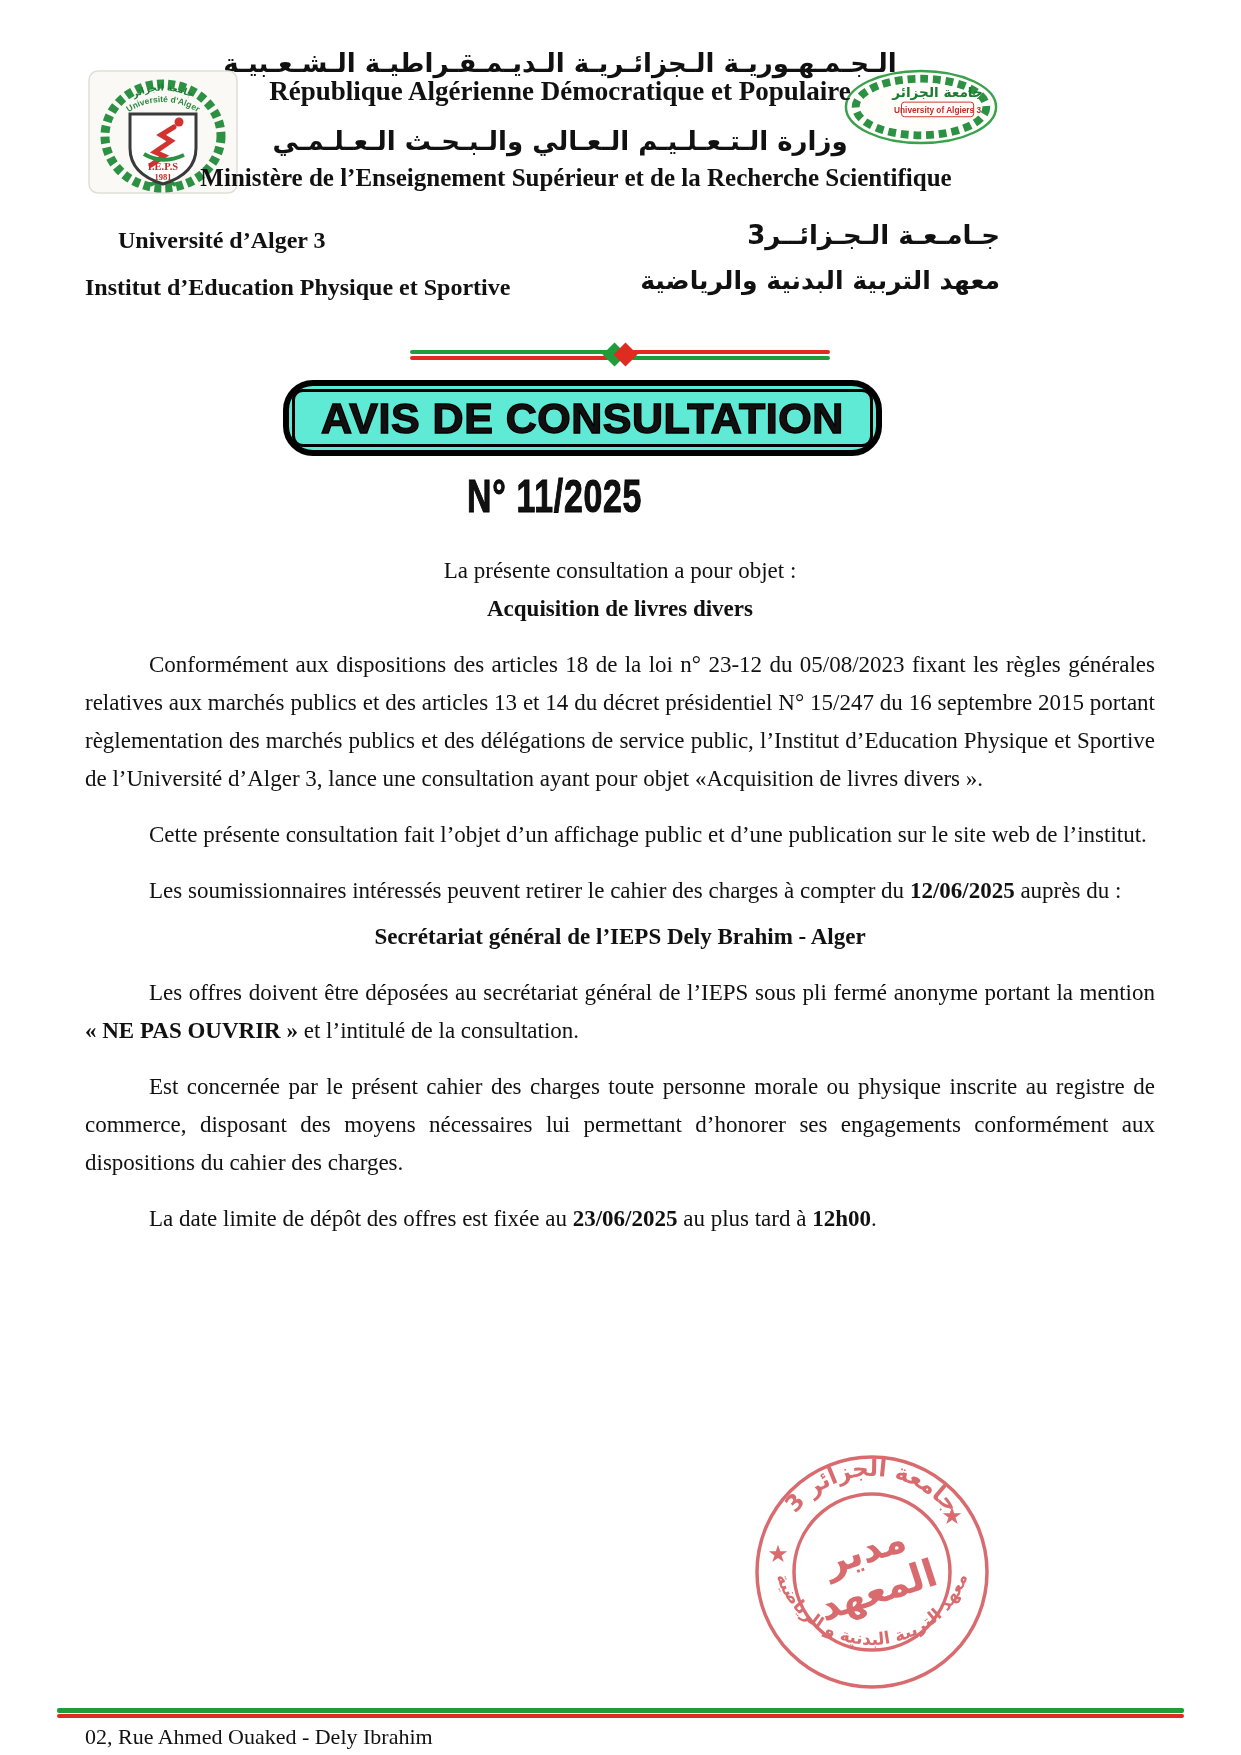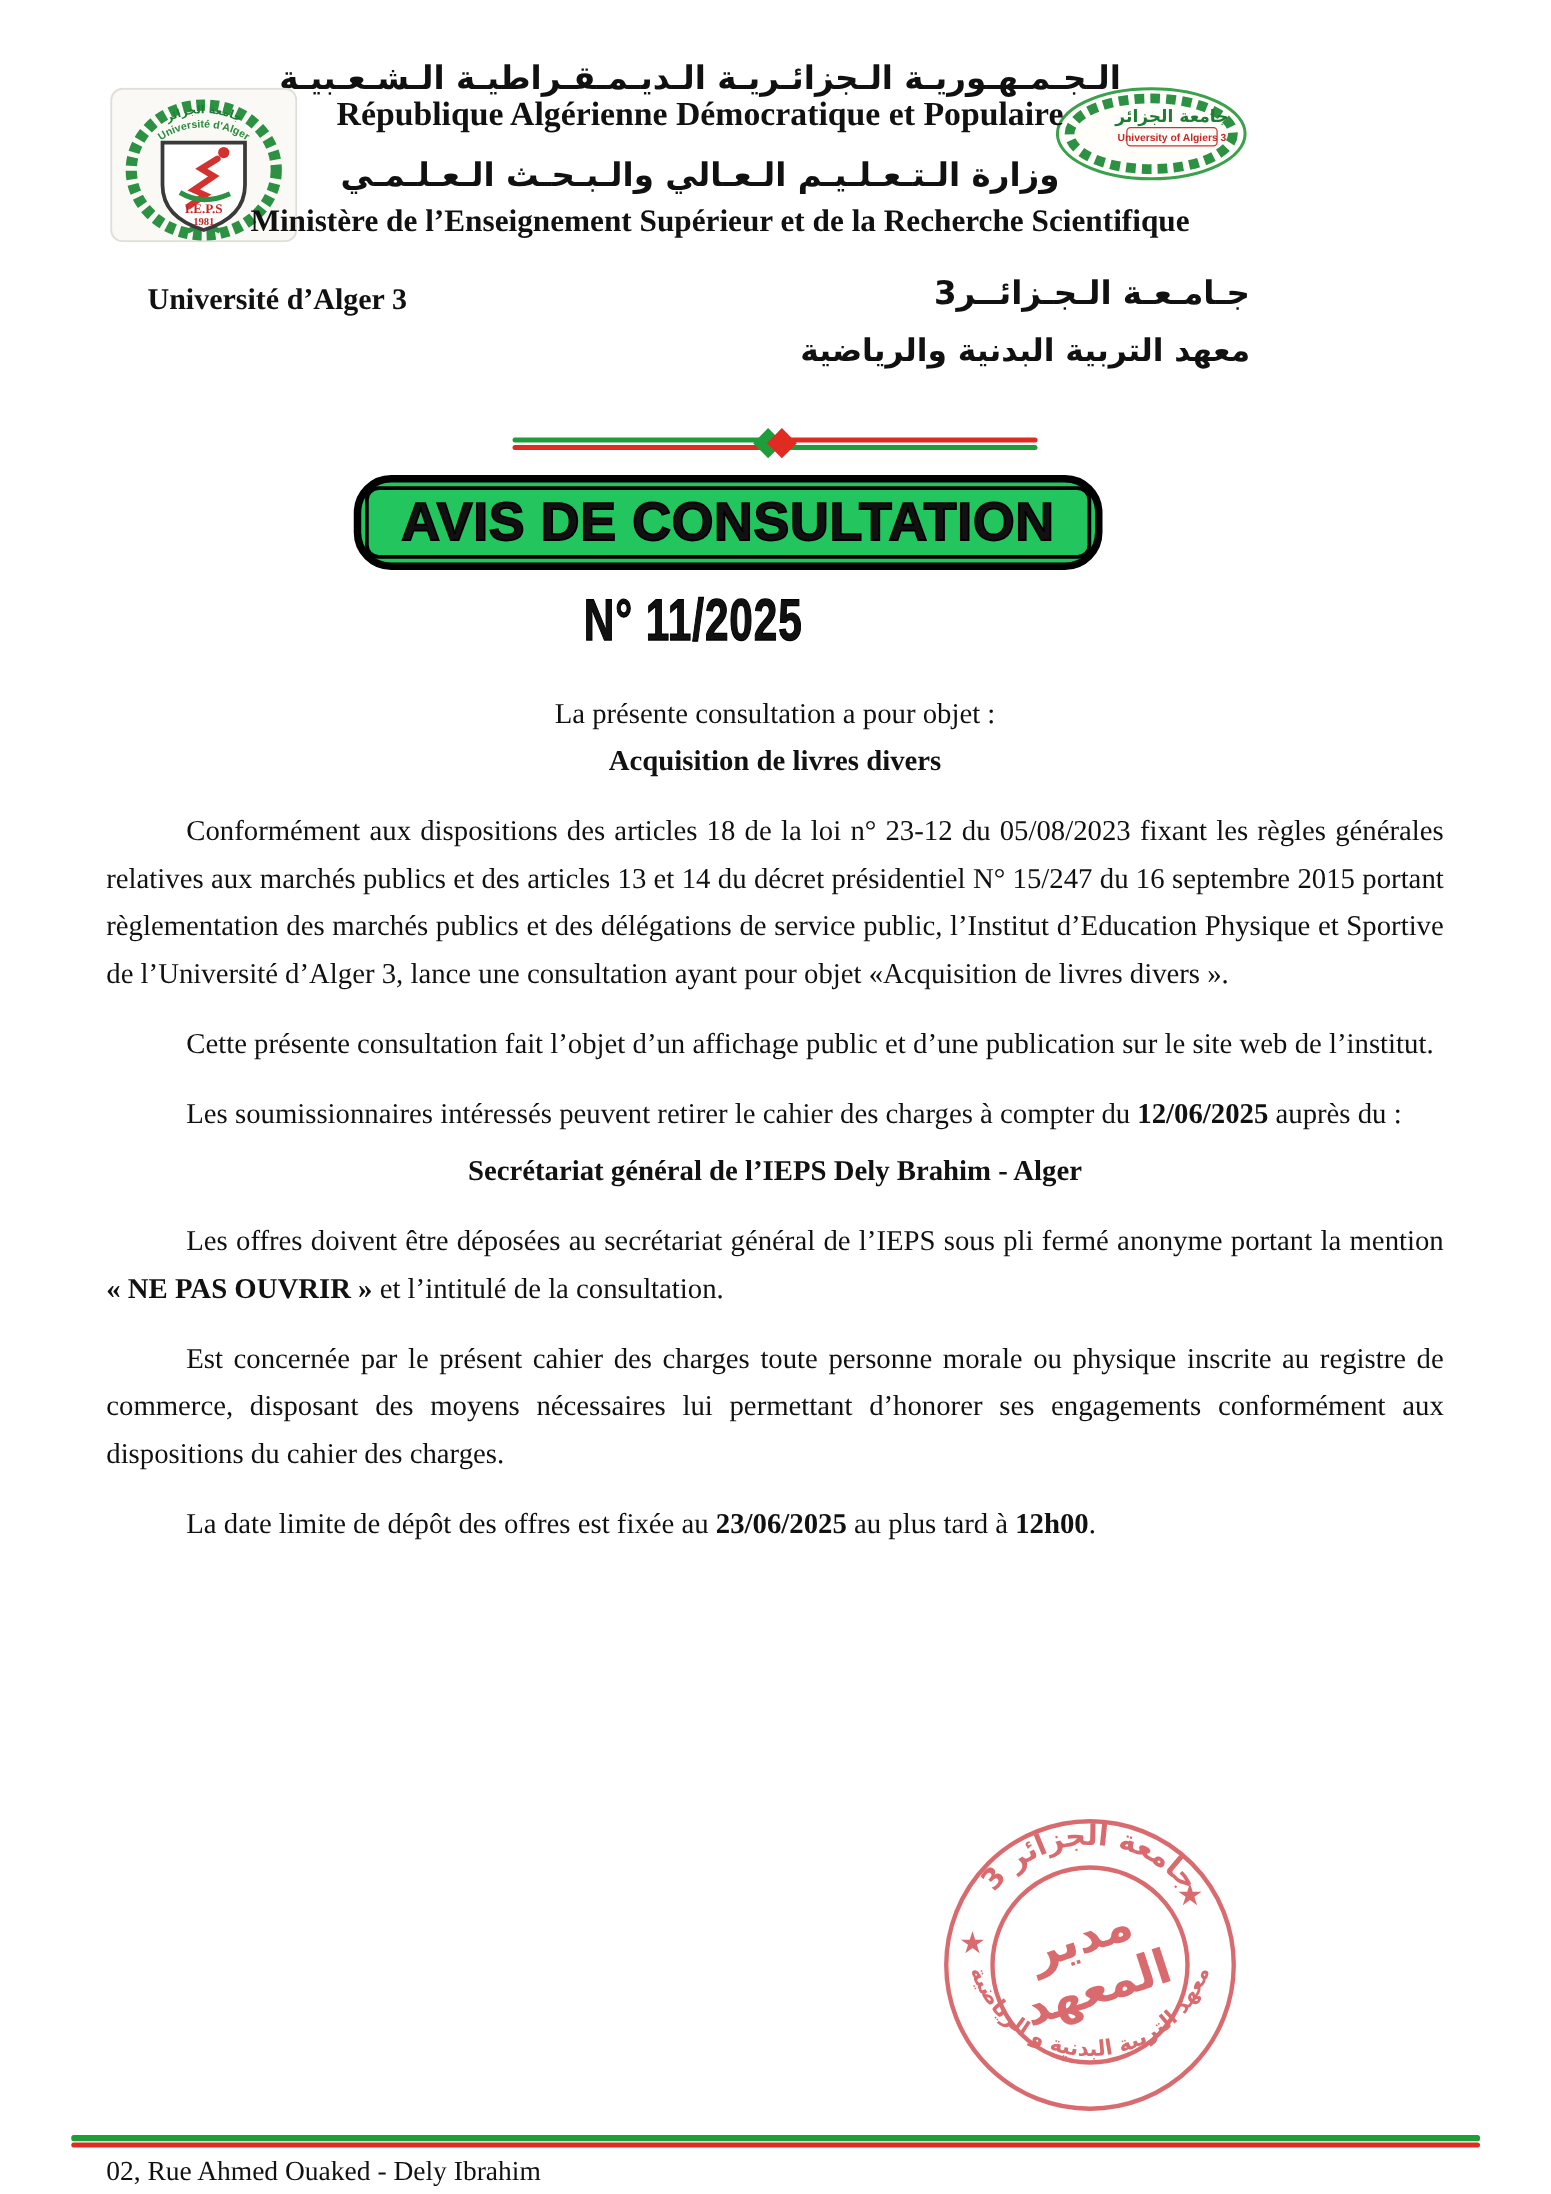--- a/index.html
+++ b/index.html
@@ -15,21 +15,21 @@
   .uni-fr{position:absolute;left:118px;top:203px;font-size:24px;font-weight:bold;}
   .uni-ar{position:absolute;right:241px;top:196px;font-size:26px;font-weight:bold;}
   .inst-fr{position:absolute;left:85px;top:250px;font-size:24px;font-weight:bold;}
   .inst-ar{position:absolute;right:241px;top:242px;font-size:25px;font-weight:bold;}
 
   .divider{position:absolute;top:322px;left:410px;width:420px;display:flex;align-items:center;}
   .div-lines{flex:1;display:flex;flex-direction:column;gap:2px;}
   .bar{height:4px;border-radius:2px;}
   .diamond{width:17px;height:17px;transform:rotate(45deg);margin:0 -3px;}
 
-  .title-box{position:absolute;left:283px;top:356px;border:6px solid #000;border-radius:30px;padding:3px;background:#22c55e;}
+  .title-box{position:absolute;left:283px;top:356px;border:6px solid #000;border-radius:30px;padding:3px;background:#5eead4;}
   .title-box-inner{border:3px solid #000;border-radius:11px;padding:1px 26px;}
   .title-text{font-family:"Liberation Sans", sans-serif;font-weight:bold;font-size:43px;line-height:50px;
               letter-spacing:0.5px;-webkit-text-stroke:1.4px #000;white-space:nowrap;}
   .consult-no{position:absolute;left:0;top:444px;width:1110px;text-align:center;}
   .consult-no span{display:inline-block;font-family:"Liberation Sans",sans-serif;font-weight:bold;font-size:47px;
               -webkit-text-stroke:1px #000;transform:scaleX(0.72);letter-spacing:1px;}
 
   .body-text{position:absolute;left:85px;top:528px;width:1070px;font-size:23px;line-height:38px;text-align:justify;}
   .body-text p{margin:0;}
   .indent{text-indent:64px;}
@@ -83,20 +83,21 @@
       <text x="97" y="46" text-anchor="middle" font-size="8.5" font-weight="bold" fill="#c22a28" font-family="Liberation Sans, sans-serif">University of Algiers 3</text>
     </svg>
   </div>
 
   <div class="center-band hdr-fr1">République Algérienne Démocratique et Populaire</div>
   <div class="center-band ar hdr-ar2">وزارة الـتـعـلـيـم الـعـالي والـبـحـث الـعـلـمـي</div>
   <div class="hdr-fr2">Ministère de l’Enseignement Supérieur et de la Recherche Scientifique</div>
 
   <div class="uni-fr">Université d’Alger 3</div>
   <div class="uni-ar ar">جـامـعـة الـجـزائــر3</div>
+  <div class="inst-fr">Institut d’Education Physique et Sportive</div>
   <div class="inst-ar ar">معهد التربية البدنية والرياضية</div>
 
   <div class="divider">
     <div class="div-lines">
       <div class="bar" style="background:#1f9d3a;"></div>
       <div class="bar" style="background:#e02b20;"></div>
     </div>
     <div class="diamond" style="background:#1f9d3a;"></div>
     <div class="diamond" style="background:#e02b20;"></div>
     <div class="div-lines">

